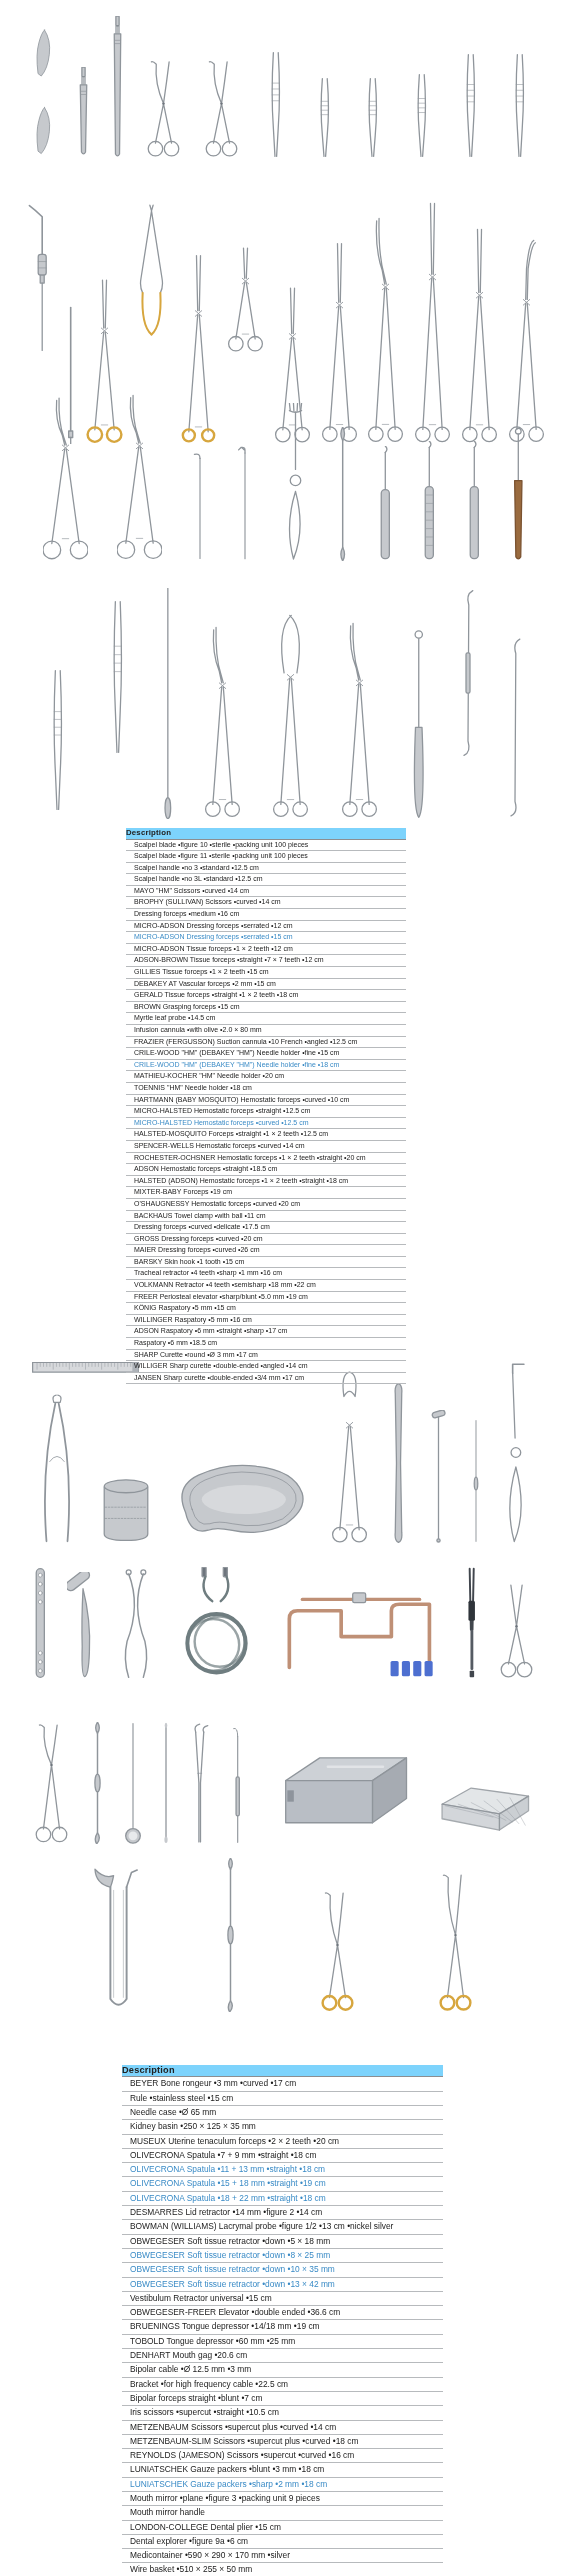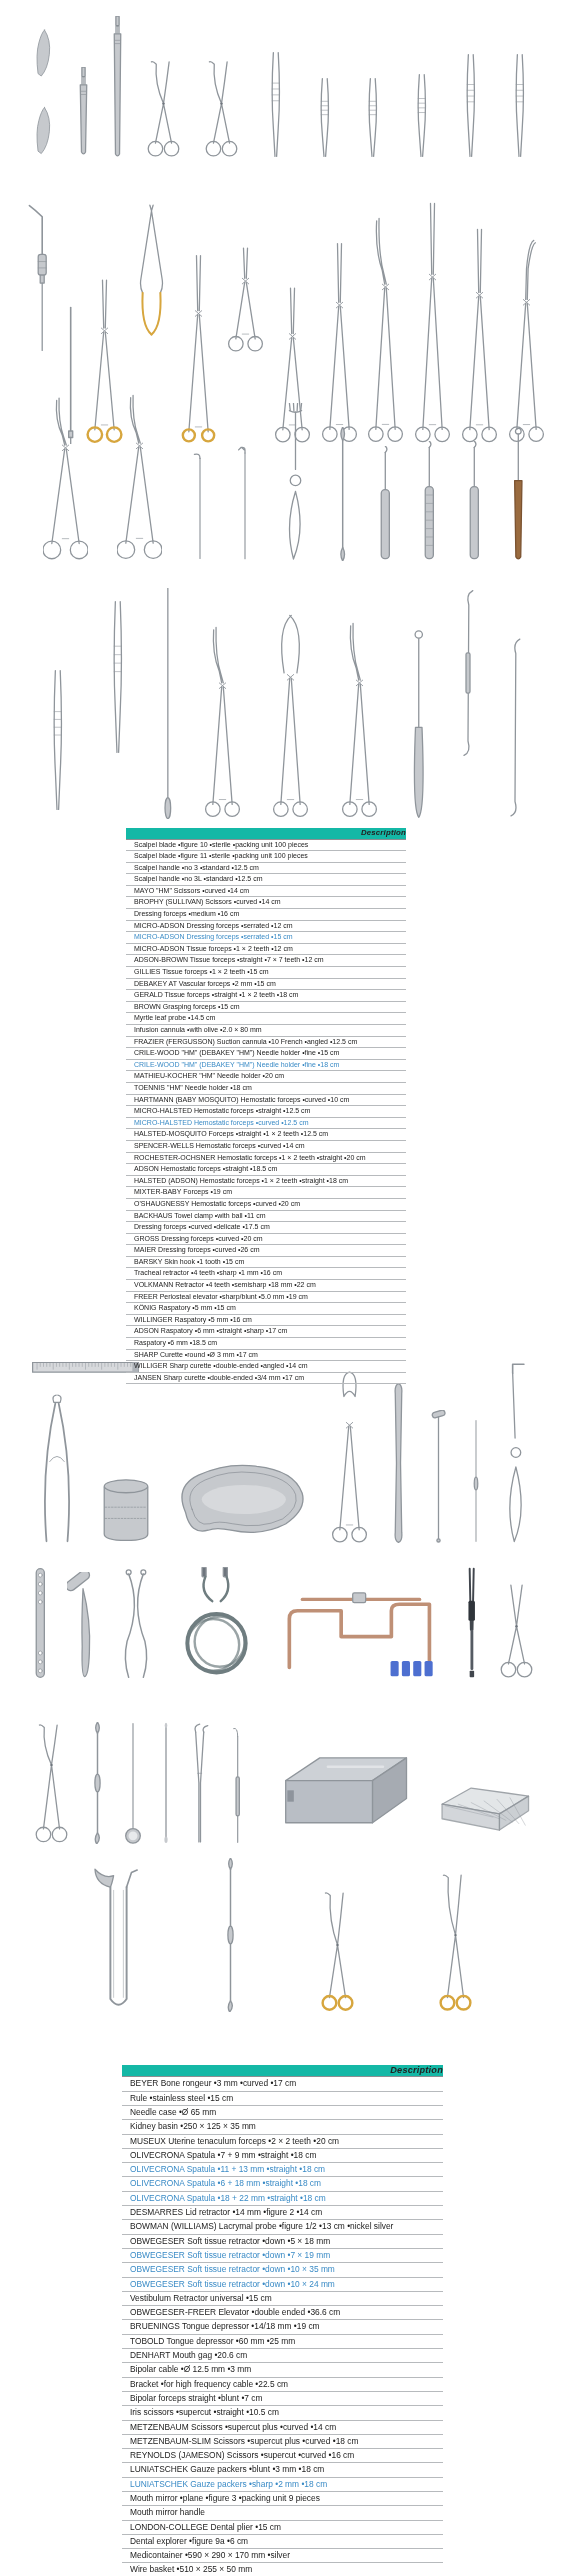--- a/index.html
+++ b/index.html
@@ -4,23 +4,23 @@
 <style>
   html,body{margin:0;padding:0;}
   body{width:568px;height:2576px;position:relative;background:#ffffff;
        font-family:"Liberation Sans", sans-serif;overflow:hidden;}
   #figures{position:absolute;inset:0;}
   .figrow{position:absolute;left:0;width:568px;display:flex;
           justify-content:space-evenly;align-items:flex-end;
           padding:0 13px;box-sizing:border-box;}
   .instr{display:flex;align-items:flex-end;position:relative;}
   .dtable{position:absolute;box-sizing:border-box;}
-  .thead{background:#14b8a6;color:#222;font-weight:bold;text-align:right;
+  .thead{background:#7dd3fc;color:#222;font-weight:bold;text-align:left;
          border-bottom:0.8px solid #8c8e91;height:var(--hh);line-height:var(--hh);
-         font-size:calc(var(--fs) + 0.8px);letter-spacing:0.2px;font-style:italic;}
+         font-size:calc(var(--fs) + 0.8px);letter-spacing:0.2px;}
   .trow{height:var(--rh);line-height:var(--rh);font-size:var(--fs);
         border-bottom:0.8px solid #b7babd;color:#1c1c1c;padding-left:8px;
         white-space:nowrap;overflow:hidden;}
   .trow.blue{color:#3a8bc6;}
   svg{display:block;}
 </style>
 </head>
 <body>
 
 <div id="figures">
@@ -722,28 +722,28 @@
 <div class="dtable" id="t2" style="left: 122px; top: 2065px; width: 321px; --rh: 13.3px; --hh: 11.4px; --fs: 8.4px;">
   <div class="thead">Description</div>
   <div class="tbody">
       <div class="trow"><span>BEYER Bone rongeur •3 mm •curved •17 cm</span></div>
       <div class="trow"><span>Rule •stainless steel •15 cm</span></div>
       <div class="trow"><span>Needle case •Ø 65 mm</span></div>
       <div class="trow"><span>Kidney basin •250 × 125 × 35 mm</span></div>
       <div class="trow"><span>MUSEUX Uterine tenaculum forceps •2 × 2 teeth •20 cm</span></div>
       <div class="trow"><span>OLIVECRONA Spatula •7 + 9 mm •straight •18 cm</span></div>
       <div class="trow blue"><span>OLIVECRONA Spatula •11 + 13 mm •straight •18 cm</span></div>
-      <div class="trow blue"><span>OLIVECRONA Spatula •6 + 18 mm •straight •18 cm</span></div>
+      <div class="trow blue"><span>OLIVECRONA Spatula •15 + 18 mm •straight •19 cm</span></div>
       <div class="trow blue"><span>OLIVECRONA Spatula •18 + 22 mm •straight •18 cm</span></div>
       <div class="trow"><span>DESMARRES Lid retractor •14 mm •figure 2 •14 cm</span></div>
       <div class="trow"><span>BOWMAN (WILLIAMS) Lacrymal probe •figure 1/2 •13 cm •nickel silver</span></div>
       <div class="trow"><span>OBWEGESER Soft tissue retractor •down •5 × 18 mm</span></div>
-      <div class="trow blue"><span>OBWEGESER Soft tissue retractor •down •7 × 19 mm</span></div>
+      <div class="trow blue"><span>OBWEGESER Soft tissue retractor •down •8 × 25 mm</span></div>
       <div class="trow blue"><span>OBWEGESER Soft tissue retractor •down •10 × 35 mm</span></div>
-      <div class="trow blue"><span>OBWEGESER Soft tissue retractor •down •10 × 24 mm</span></div>
+      <div class="trow blue"><span>OBWEGESER Soft tissue retractor •down •13 × 42 mm</span></div>
       <div class="trow"><span>Vestibulum Retractor universal •15 cm</span></div>
       <div class="trow"><span>OBWEGESER-FREER Elevator •double ended •36.6 cm</span></div>
       <div class="trow"><span>BRUENINGS Tongue depressor •14/18 mm •19 cm</span></div>
       <div class="trow"><span>TOBOLD Tongue depressor •60 mm •25 mm</span></div>
       <div class="trow"><span>DENHART Mouth gag •20.6 cm</span></div>
       <div class="trow"><span>Bipolar cable •Ø 12.5 mm •3 mm</span></div>
       <div class="trow"><span>Bracket •for high frequency cable •22.5 cm</span></div>
       <div class="trow"><span>Bipolar forceps straight •blunt •7 cm</span></div>
       <div class="trow"><span>Iris scissors •supercut •straight •10.5 cm</span></div>
       <div class="trow"><span>METZENBAUM Scissors •supercut plus •curved •14 cm</span></div>

